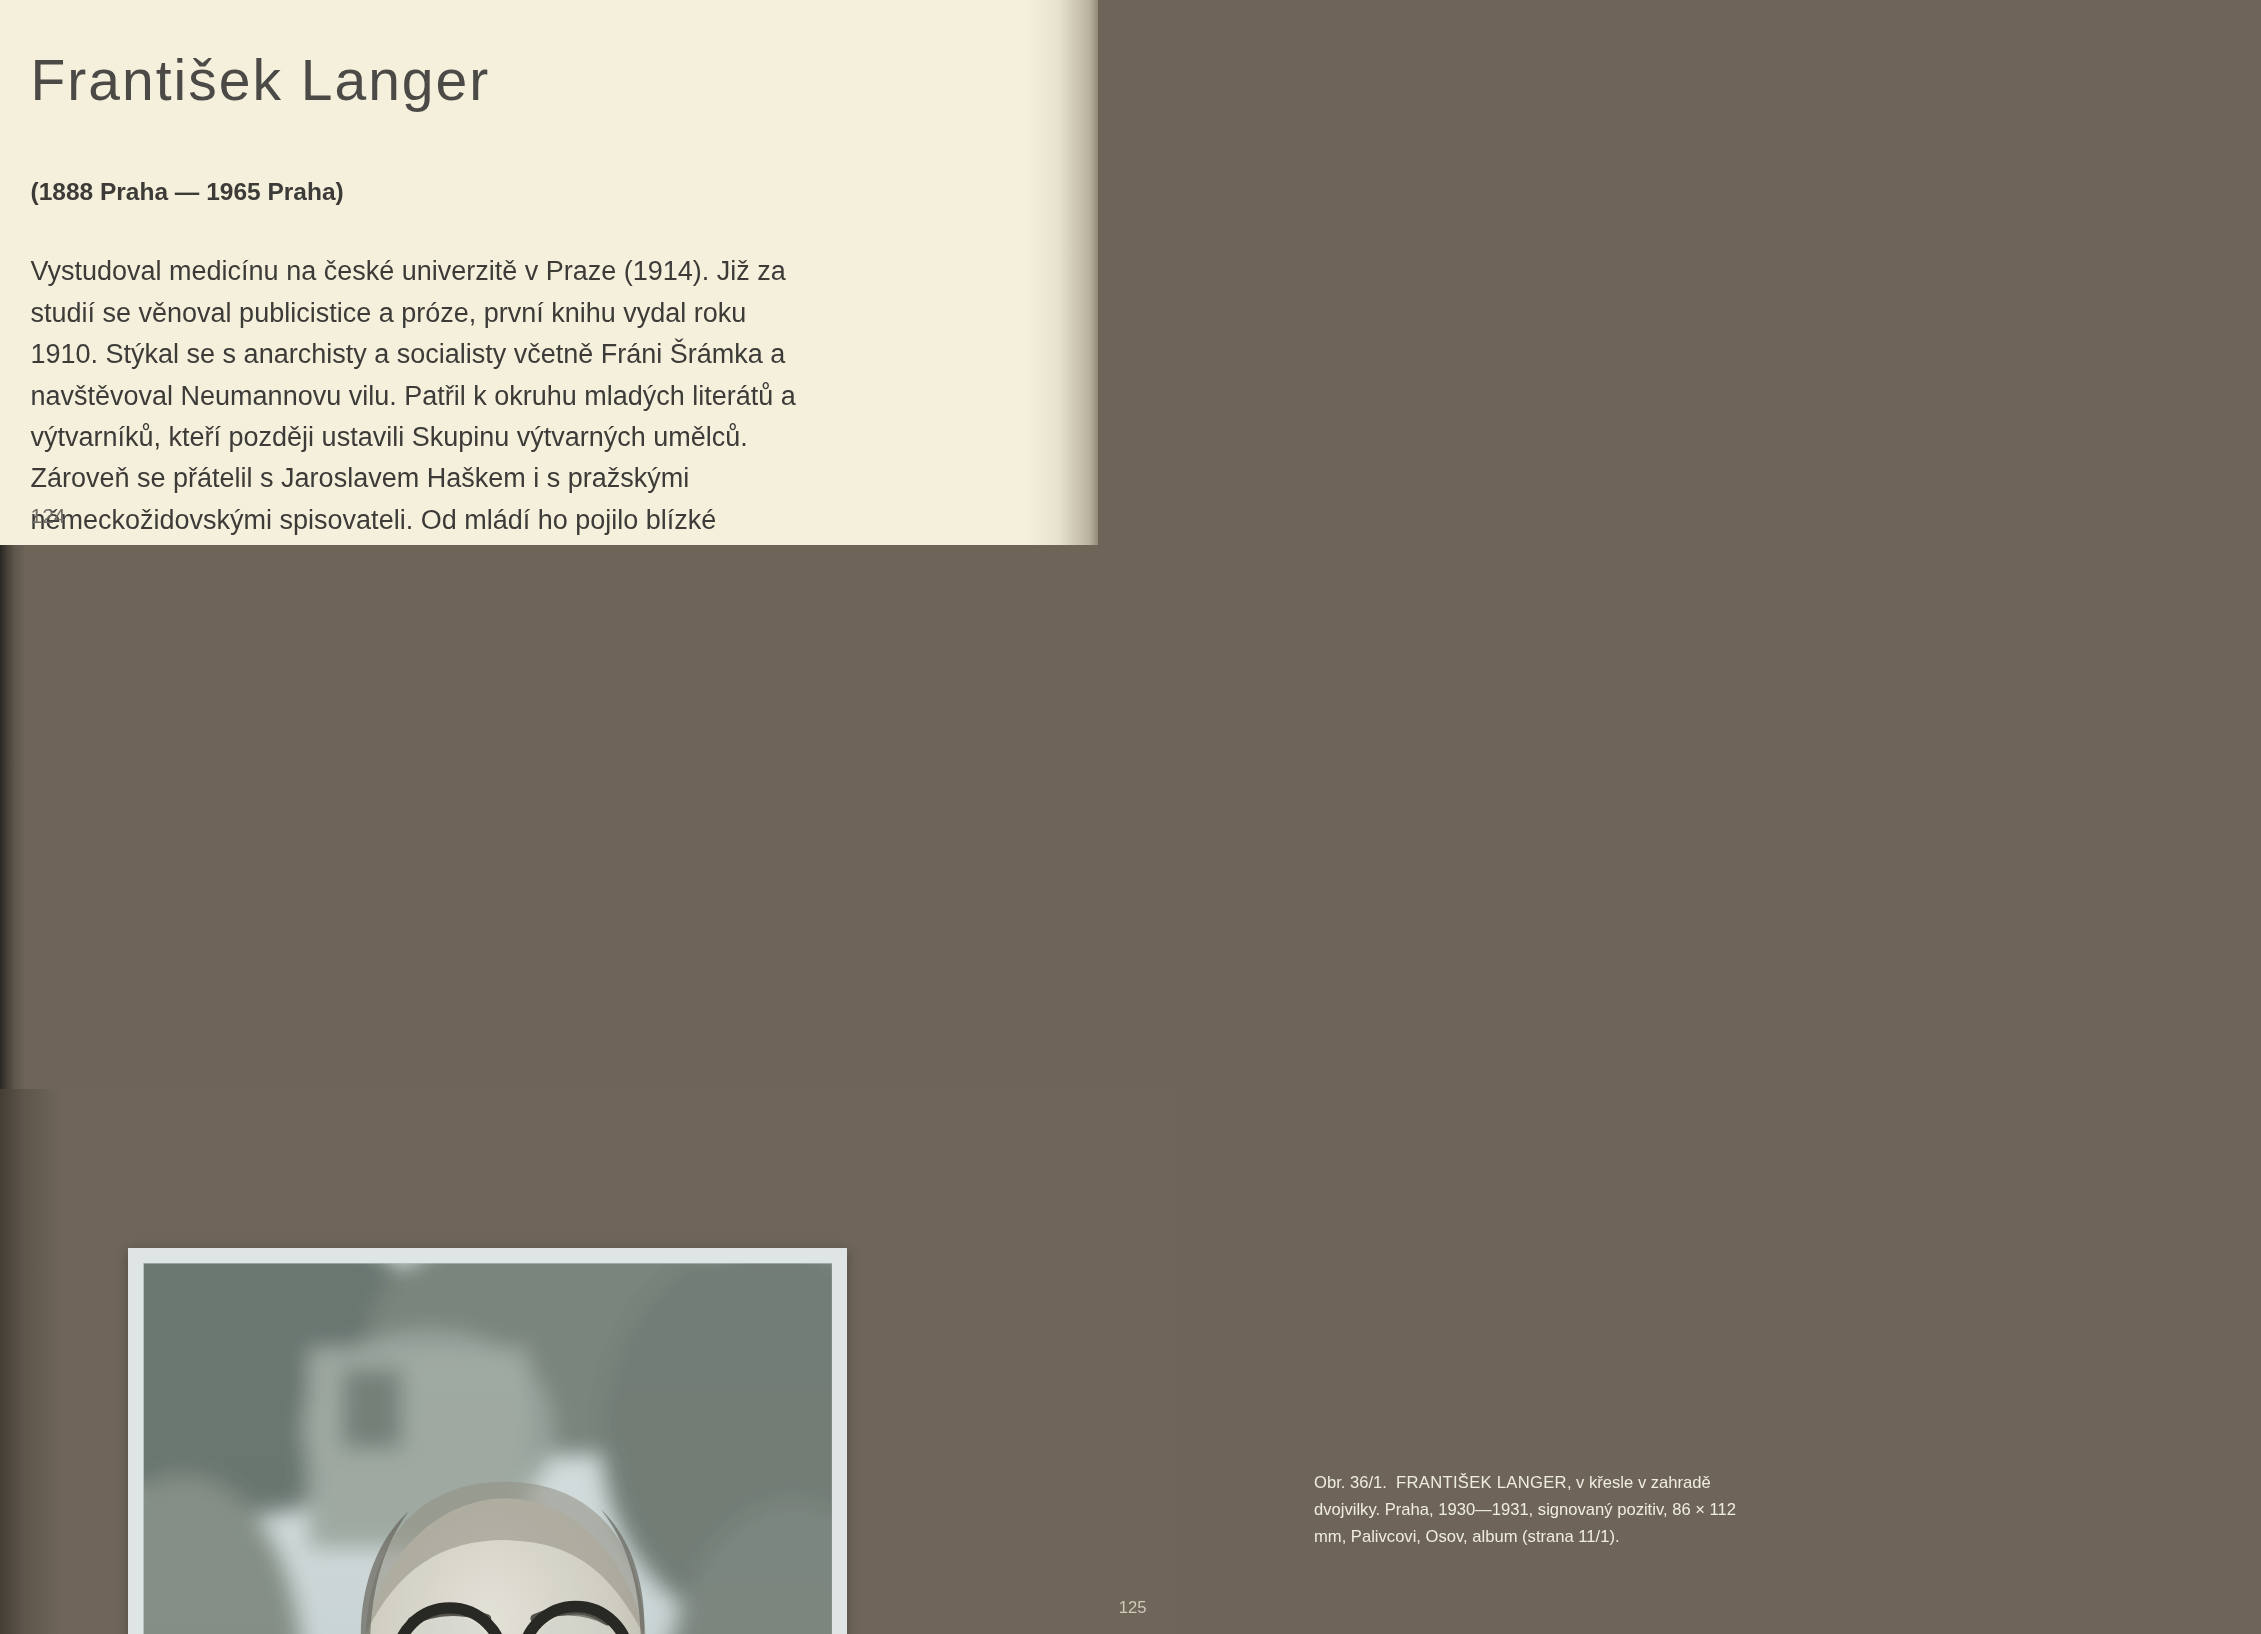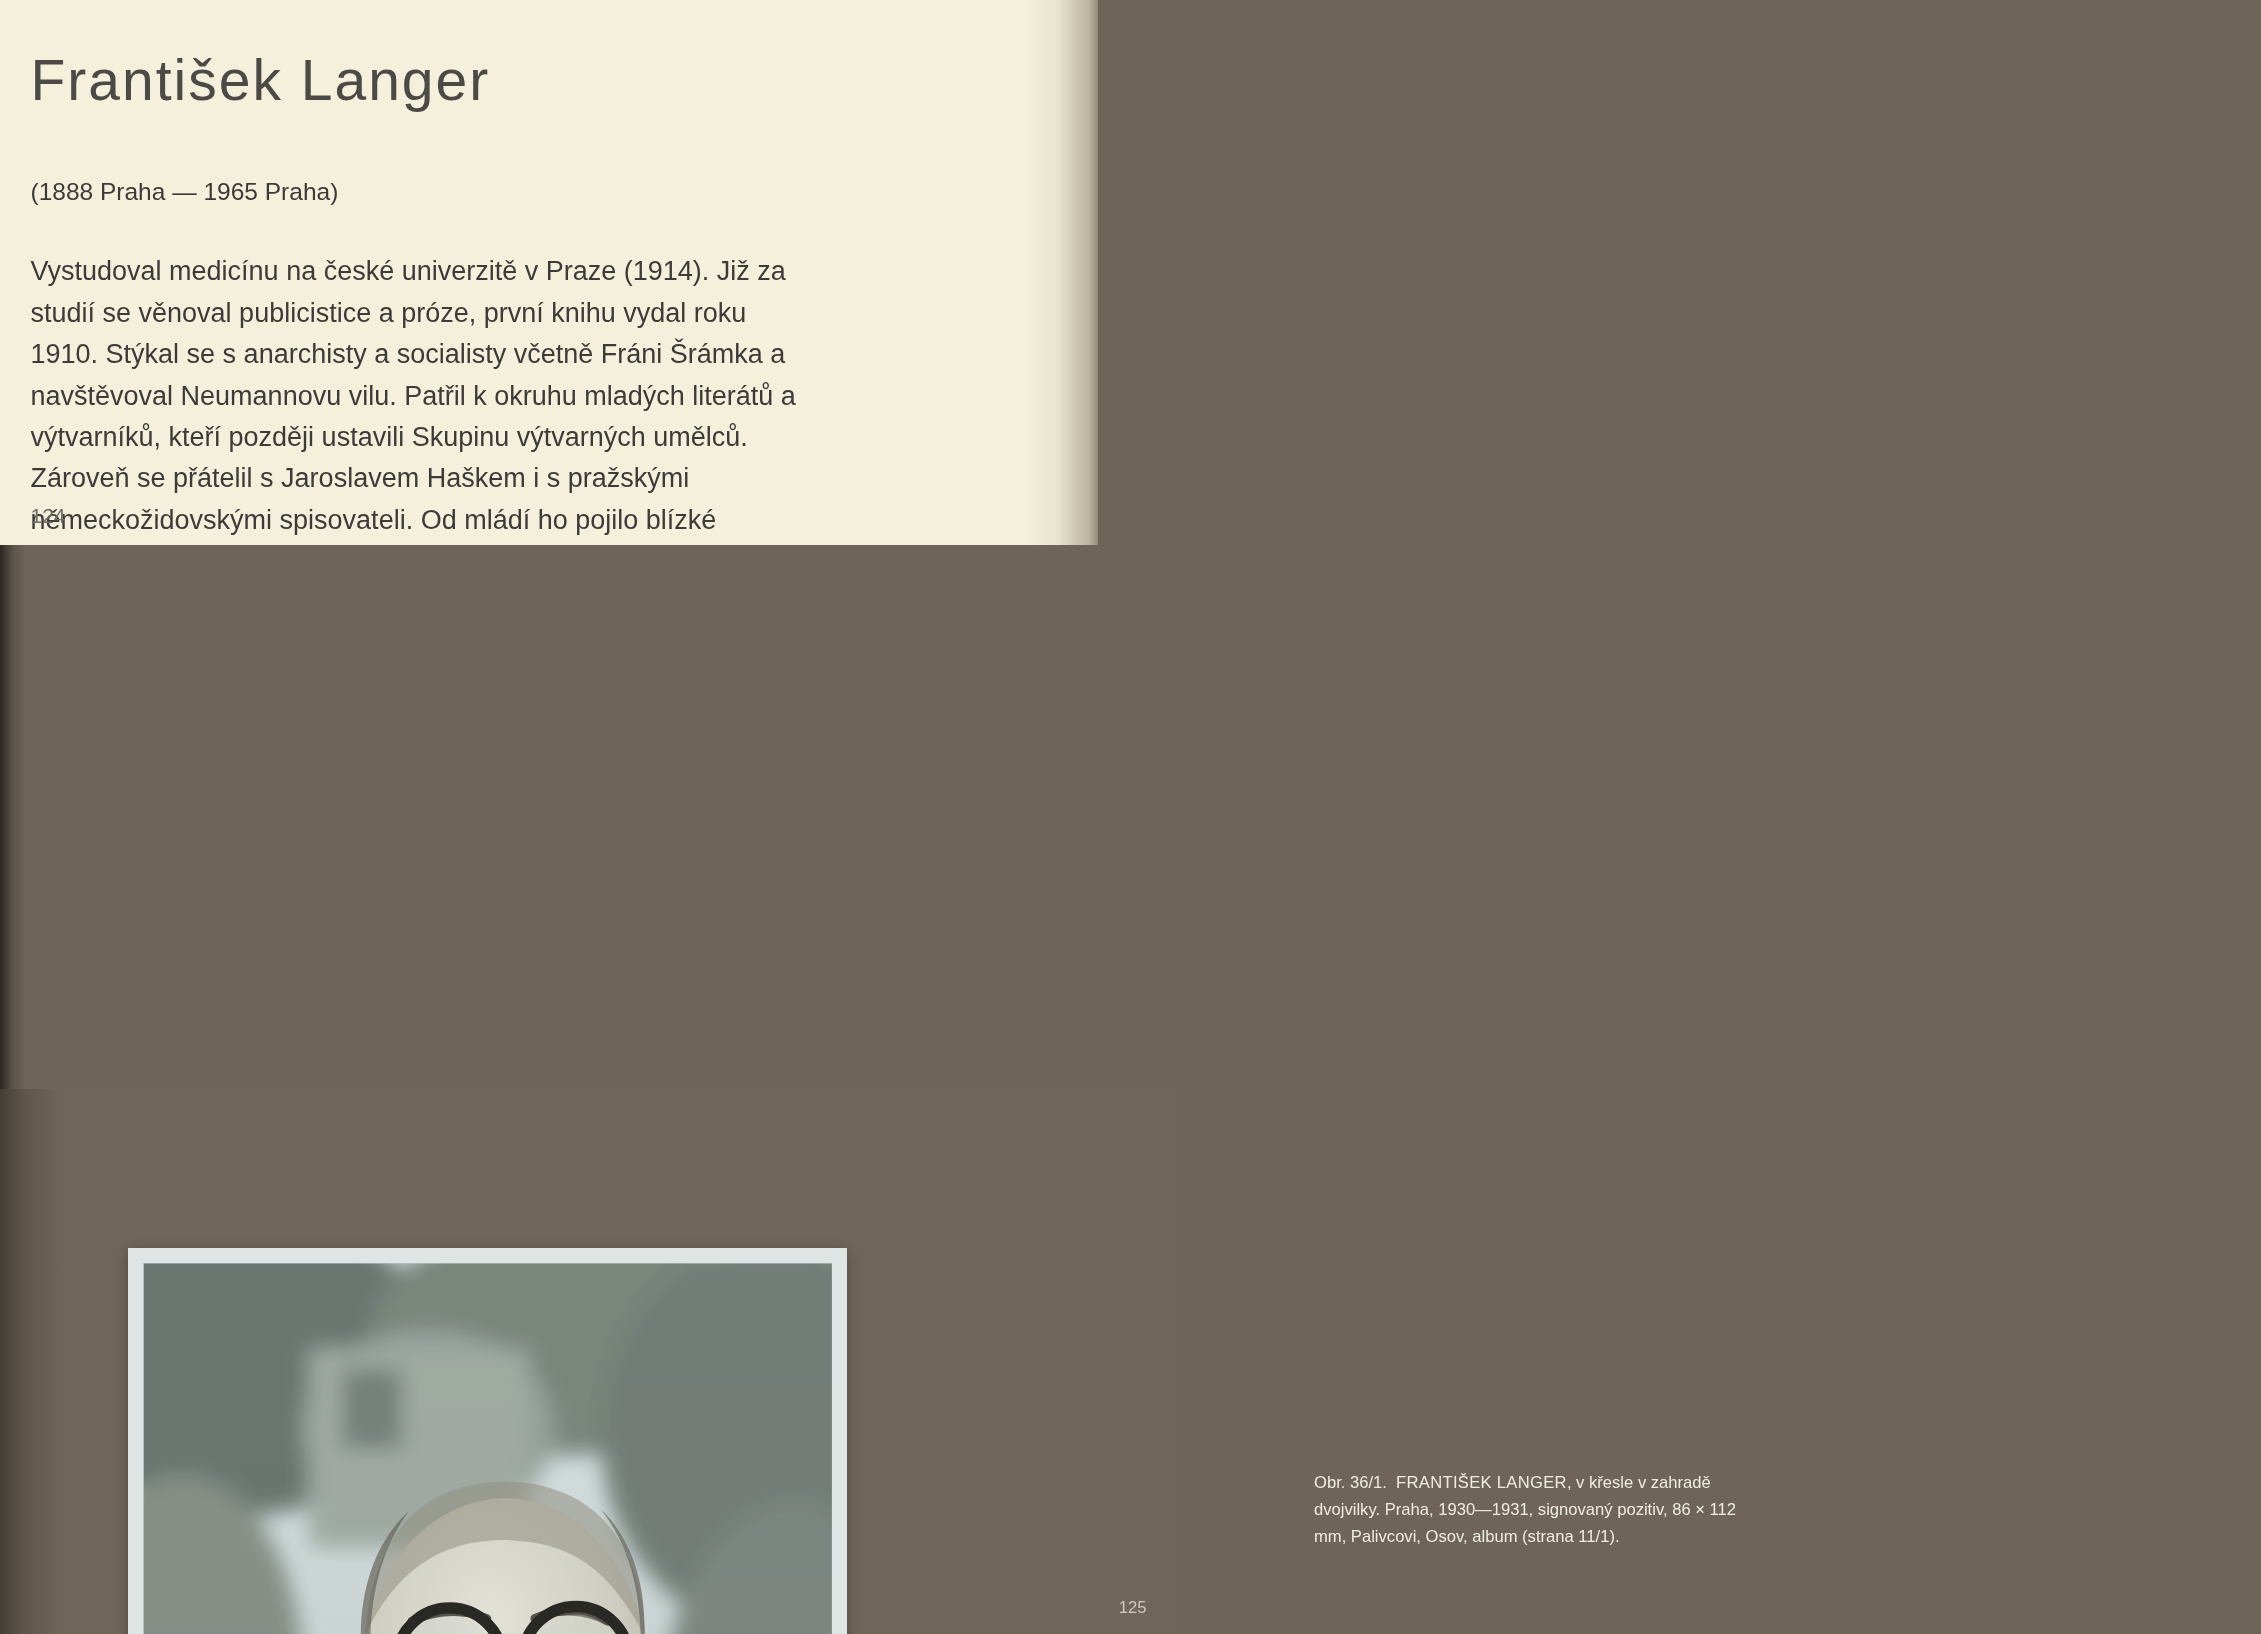--- a/index.html
+++ b/index.html
@@ -42,21 +42,21 @@
     font-weight: 400;
     margin: 0 0 64px 0;
     white-space: nowrap;
   }
   .meta {
     font-size: 24.5px;
     line-height: 1.52;
     color: #3c3b38;
     margin: 0 0 41px 0;
   }
-  .meta div { white-space: nowrap; }
+  .meta div { white-space: nowrap; font-weight: bold; }
   .body-text {
     font-size: 27px;
     line-height: 1.535;
     color: #3c3b38;
     margin: 0;
   }
   .body-text p { margin: 0; }
   .body-text i { font-style: italic; }
   .folio-left {
     position: absolute;

